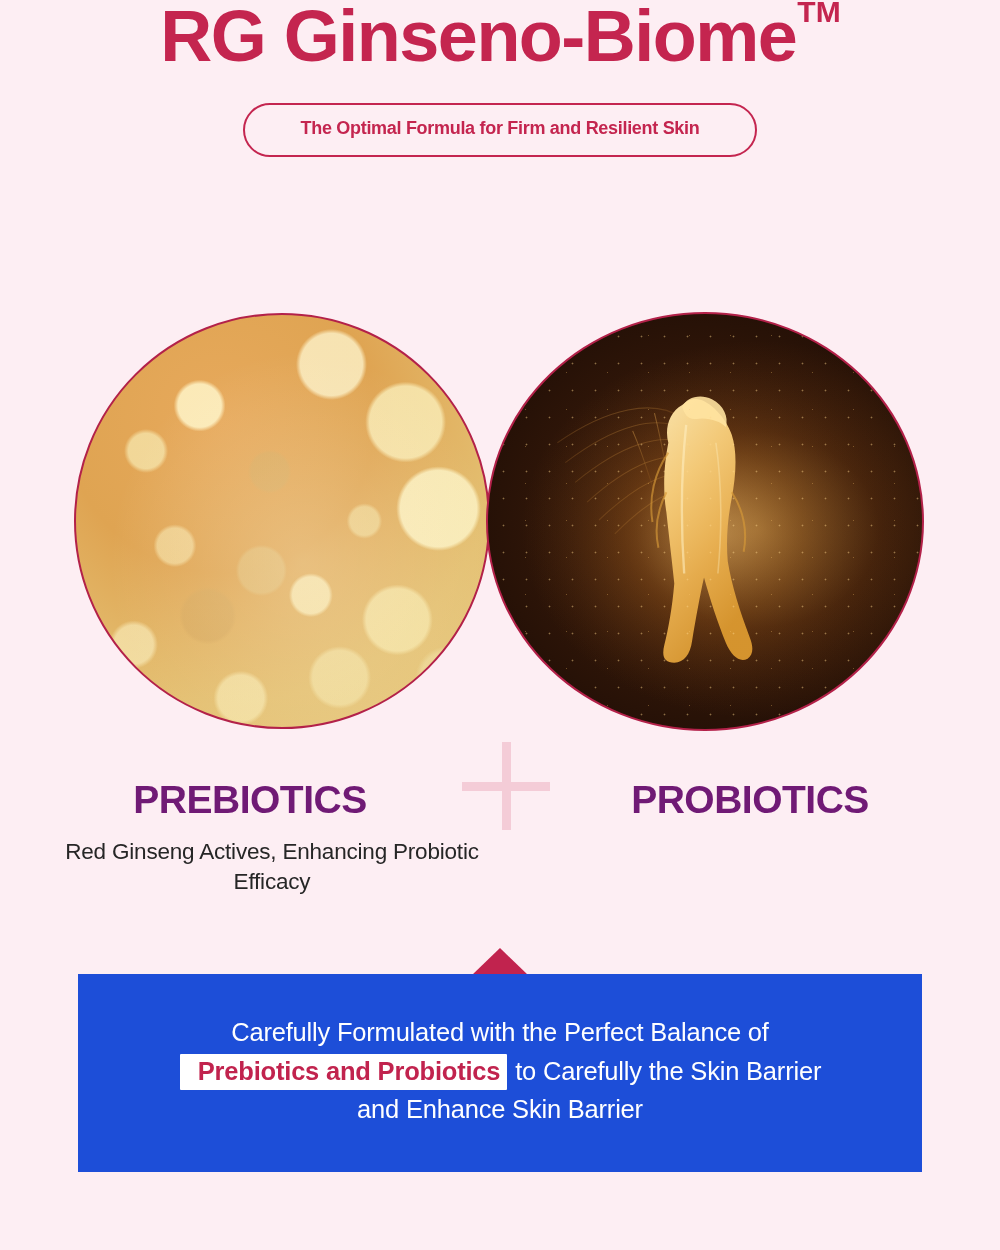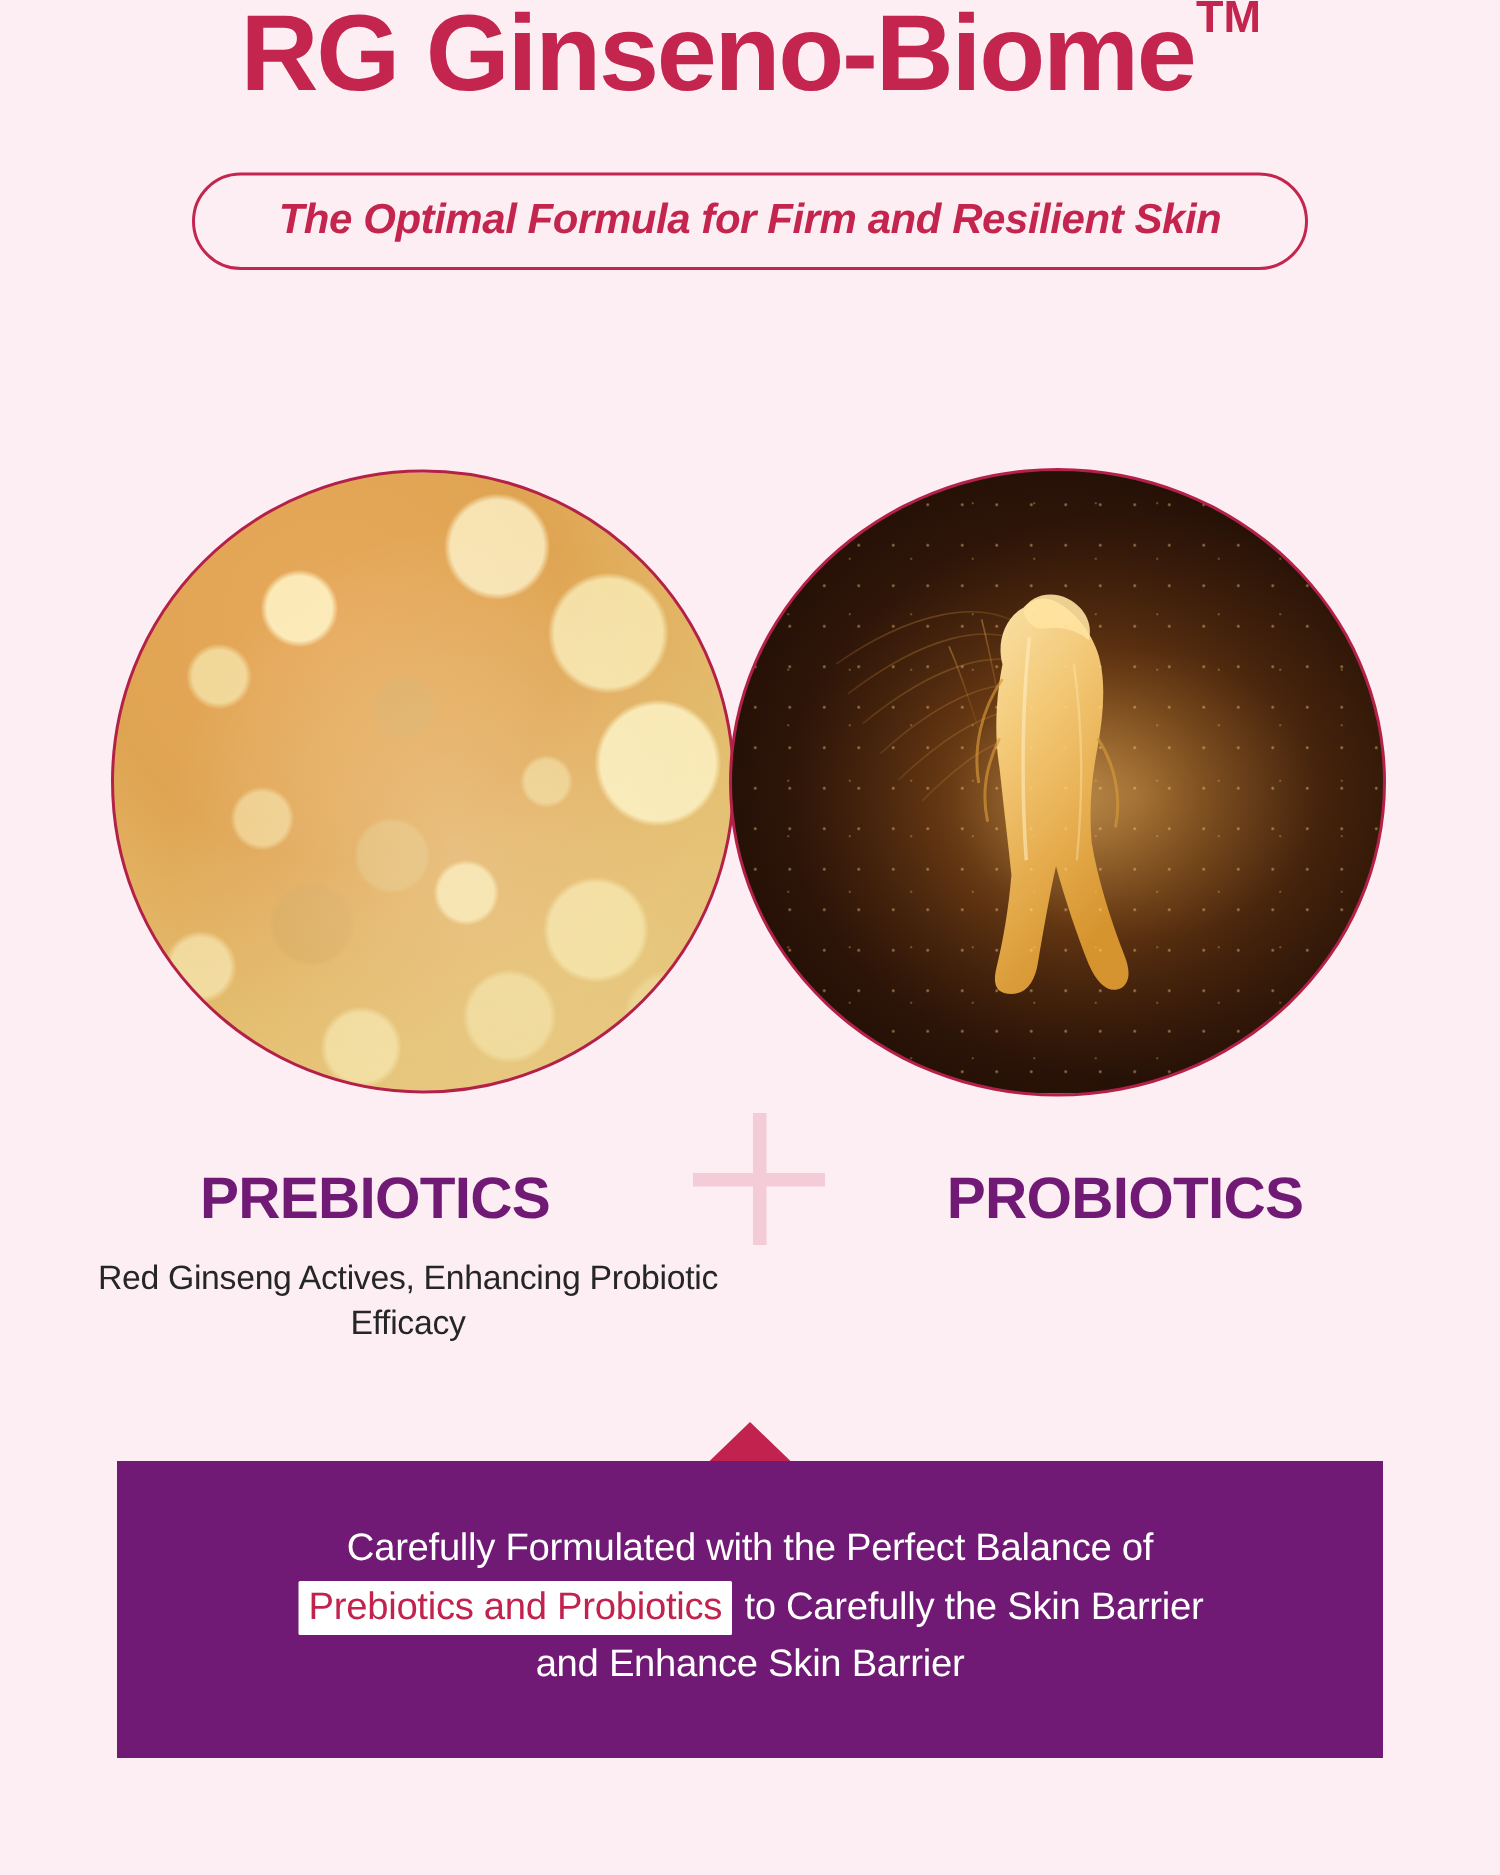--- a/index.html
+++ b/index.html
@@ -36,31 +36,30 @@
     font-weight: 700;
     vertical-align: super;
     letter-spacing: 0px;
     position: relative;
     top: -14px;
     left: 1px;
   }
 
   .subtitle-pill {
     display: inline-block;
-    margin-top: 43px;
+    margin-top: 31px;
     padding: 14px 56px 16px 56px;
     border: 2.5px solid #c4254f;
     border-radius: 999px;
     color: #c4254f;
-    font-size: 28px;
+    font-size: 18px;
     font-weight: 700;
     letter-spacing: -0.3px;
     background: transparent;
     line-height: 1.1;
-    font-style: italic;
   }
 
   
   .circles {
     position: absolute;
     top: 312px;
     left: 0;
     width: 1000px;
     height: 420px;
   }
@@ -193,40 +192,40 @@
     width: 0; height: 0;
     border-left: 28px solid transparent;
     border-right: 28px solid transparent;
     border-bottom: 27px solid #c1234e;
   }
   .banner-body {
     position: absolute;
     top: 26px; left: 0;
     width: 844px;
     height: 198px;
-    background: #701a75;
+    background: #1d4ed8;
     display: flex;
     align-items: center;
     justify-content: center;
   }
   .banner-text {
     margin: 0;
     text-align: center;
     color: #ffffff;
     font-size: 25.5px;
     font-weight: 400;
     line-height: 1.52;
     letter-spacing: -0.2px;
     padding-bottom: 4px;
   }
   .banner-text .hl {
     background: #ffffff;
     color: #c1234e;
-    font-weight: 400;
-    padding: 2px 7px 3px 7px;
+    font-weight: 700;
+    padding: 2px 7px 3px 18px;
     border-radius: 1px;
     margin: 0 1px;
     display: inline-block;
     line-height: 1.22;
   }
 </style>
 </head>
 <body>
 
 <div class="header">

